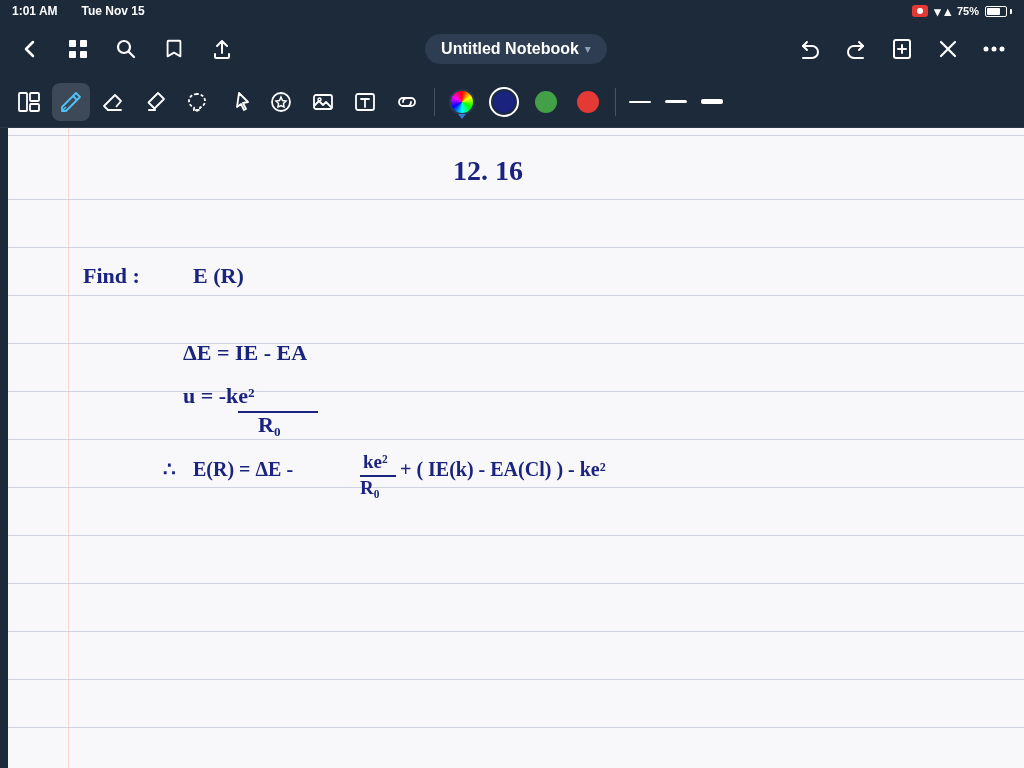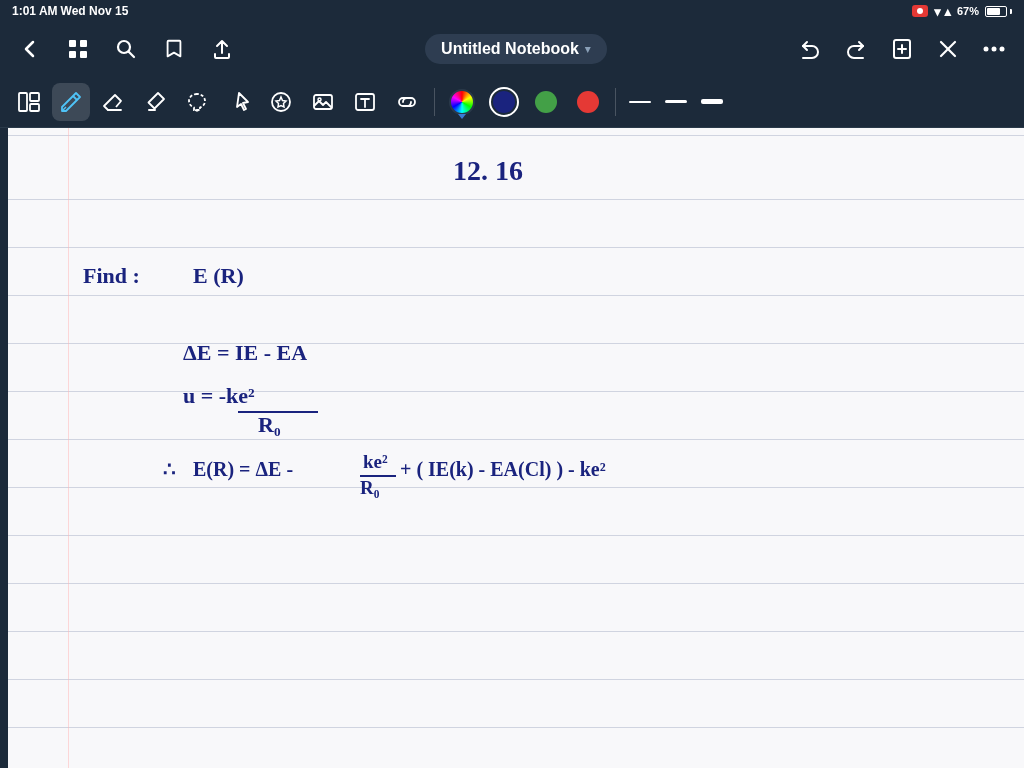--- a/index.html
+++ b/index.html
@@ -19,21 +19,21 @@
       background: #1c2a3a;
       display: flex;
       align-items: center;
       justify-content: space-between;
       padding: 0 12px;
       color: white;
       font-size: 12px;
       font-weight: 600;
     }
 
-    #status-left { display: flex; gap: 3px; justify-content: flex-end; }
+    #status-left { display: flex; gap: 24px; justify-content: flex-end; }
     #status-right { display: flex; align-items: center; gap: 6px; font-size: 11px; }
 
     .battery-icon {
       display: inline-flex;
       align-items: center;
       gap: 2px;
     }
     .battery-body {
       width: 22px;
       height: 11px;
@@ -226,28 +226,28 @@
       width: 1px;
       background: rgba(255, 180, 180, 0.5);
     }
   </style>
 </head>
 <body>
 
 <div id="status-bar">
   <div id="status-left">
     <span>1:01 AM</span>
-    <span>Wed Nov 15</span>
+    <span>Tue Nov 15</span>
   </div>
   <div id="status-right">
     <div class="record-dot">
       <div class="record-dot-inner"></div>
     </div>
     <span style="font-size:13px;">▾ ▴</span>
-    <span>67%</span>
+    <span>75%</span>
     <div class="battery-icon">
       <div class="battery-body">
         <div class="battery-fill"></div>
       </div>
       <div class="battery-tip"></div>
     </div>
   </div>
 </div>
 
 <div id="nav-bar">

